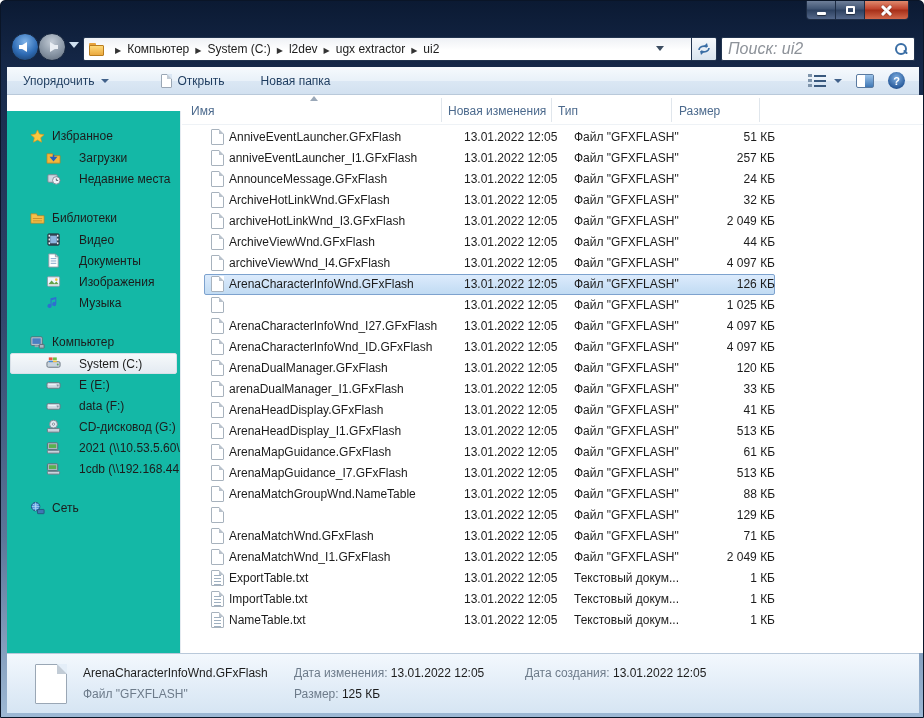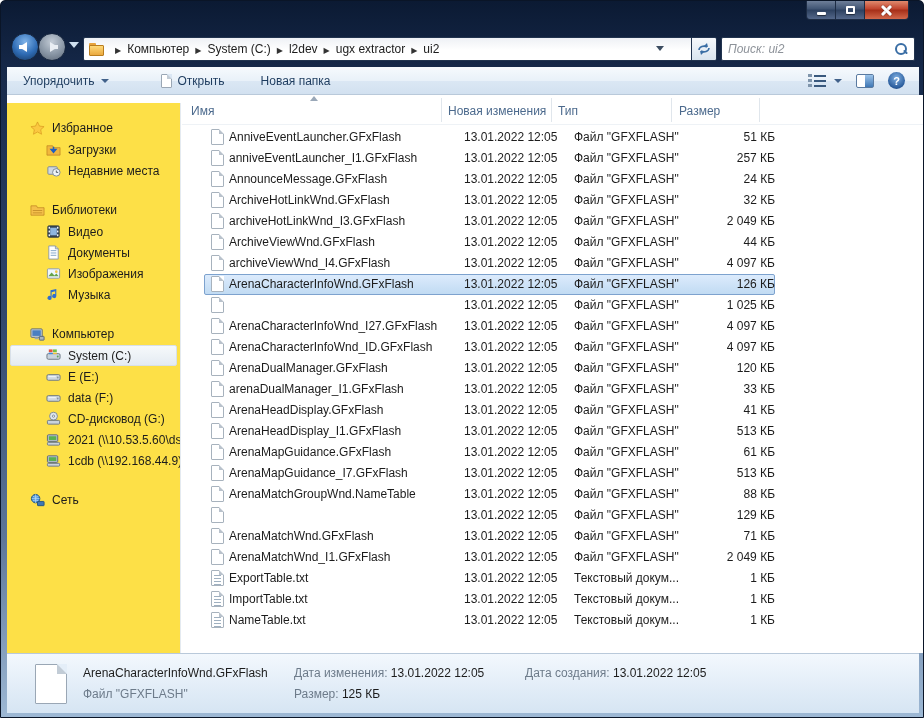--- a/index.html
+++ b/index.html
@@ -42,21 +42,21 @@
   .crumb-folder .body{position:absolute;left:0;top:2px;width:15px;height:11px;background:linear-gradient(180deg,#ffd978,#eaa93f);border:1px solid #b97d1e;border-radius:1px;}
   .crumb-sep { font-size:8px; color:#333; margin:0 6px; }
   .crumb { cursor:default; white-space:nowrap; }
   .addr-chev { position:absolute; left:649px; top:17px; width:0; height:0;
     border-left:4px solid transparent; border-right:4px solid transparent; border-top:5px solid #3c4c60; }
   .refreshbtn { position:absolute; left:684px; top:8px; width:26px; height:24px;
     background:linear-gradient(180deg,#f5f8fb,#d9e4ef); border:1px solid #22344f; border-radius:0 2px 2px 0;
     display:flex; align-items:center; justify-content:center; }
   .searchbox { position:absolute; left:714px; top:8px; width:194px; height:24px;
     background:#fff; border:1px solid #22344f; border-radius:2px; display:flex; align-items:center; padding:0 6px; }
-  .searchbox .ph { flex:1; font-size:12px; font-style:italic; color:#8d9299; }
+  .searchbox .ph { flex:1; font-size:16px; font-style:italic; color:#8d9299; }
   .mag { position:relative; width:14px; height:14px; }
   .mag:before{content:"";position:absolute;left:1px;top:1px;width:8px;height:8px;border:2px solid #3a6ea5;border-radius:50%;}
   .mag:after{content:"";position:absolute;left:9px;top:9px;width:5px;height:2px;background:#3a6ea5;transform:rotate(45deg);border-radius:1px;}
   
   .cmdbar { position:absolute; left:6px; top:66px; width:912px; height:28px;
     background:linear-gradient(180deg,#f6fafd 0%,#e9f1f9 50%,#dbe7f4 51%,#d2e1f0 100%);
     border-bottom:1px solid #b9c9da; display:flex; align-items:center; font-size:12px; color:#1e3c5f; }
   .cmd { display:flex; align-items:center; gap:5px; padding:4px 8px; border-radius:3px; margin-left:8px; cursor:default; white-space:nowrap; }
   .cmd-chev { width:0;height:0;border-left:4px solid transparent;border-right:4px solid transparent;border-top:4px solid #41618a; margin-left:2px;}
   .mini-page { width:11px; height:14px; background:#fff; border:1px solid #9aa7b5; border-radius:1px; position:relative;}
@@ -66,24 +66,24 @@
   .icon-viewlist { width:18px; height:14px; position:relative; }
   .icon-viewlist i{position:absolute;left:0;width:4px;height:3px;background:#7f95ac;}
   .icon-viewlist i:nth-child(1){top:0}.icon-viewlist i:nth-child(2){top:5px}.icon-viewlist i:nth-child(3){top:10px}
   .icon-viewlist b{position:absolute;left:6px;width:12px;height:2px;background:#39597e;}
   .icon-viewlist b:nth-child(4){top:1px}.icon-viewlist b:nth-child(5){top:6px}.icon-viewlist b:nth-child(6){top:11px}
   .icon-preview { width:18px; height:14px; border:1px solid #5a7aa0; border-radius:2px; background:#fff; position:relative; }
   .icon-preview:after{content:"";position:absolute;right:0;top:0;width:8px;height:12px;background:linear-gradient(180deg,#9cc4ea,#3f77b4);}
   .icon-help { width:17px; height:17px; border-radius:50%; background:radial-gradient(circle at 50% 35%,#7fb0e2,#2a5c9c 70%,#16365e); color:#fff; font-size:11px; font-weight:bold; display:flex; align-items:center; justify-content:center; }
   
   .main { position:absolute; left:6px; top:94px; width:912px; height:558px; background:#fff; }
-  .sidebar { position:absolute; left:0; top:8px; width:174px; height:558px; background:#fde047; border-right:1px solid #e4eaf0; overflow:hidden; font-size:12px; color:#1c1c1c; padding-top:14px; }
+  .sidebar { position:absolute; left:0; top:16px; width:174px; height:558px; background:#14b8a6; border-right:1px solid #e4eaf0; overflow:hidden; font-size:12px; color:#1c1c1c; padding-top:14px; }
   .sb-group { margin-bottom:18px; }
   .sb-head { display:flex; align-items:center; gap:7px; padding:3px 0 3px 22px; }
-  .sb-item { display:flex; align-items:center; gap:7px; padding:3px 0 3px 34px; height:21px; margin:0 3px; border:1px solid transparent; border-radius:2px; white-space:nowrap; }
+  .sb-item { display:flex; align-items:center; gap:18px; padding:3px 0 3px 34px; height:21px; margin:0 3px; border:1px solid transparent; border-radius:2px; white-space:nowrap; }
   .sb-item.sel { background:linear-gradient(180deg,#f6f9fb,#e4ebf2); border-color:#d8e0e8; }
   .sb-icon { width:16px; height:16px; flex:0 0 16px; display:flex; align-items:center; justify-content:center; }
   .sb-icon svg { width:15px; height:15px; }
   
   .list { position:absolute; left:175px; top:0; width:754px; height:558px; background:#fff; overflow:hidden; }
   .lheader { position:absolute; left:0; top:0; width:100%; height:30px; border-bottom:1px solid #eef2f6; font-size:12px; color:#4c6a8d; }
   .lheader .hl { position:absolute; top:9px; }
   .hsep { position:absolute; top:3px; width:1px; height:24px; background:#e0e6ec; }
   .sortmark { position:absolute; left:128px; top:1px; width:0; height:0;
     border-left:4px solid transparent; border-right:4px solid transparent; border-bottom:5px solid #9aa8b8; }

